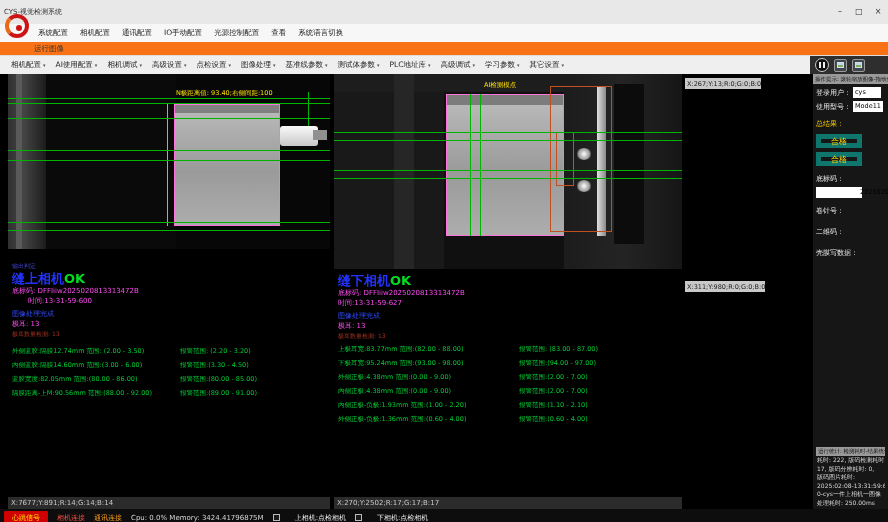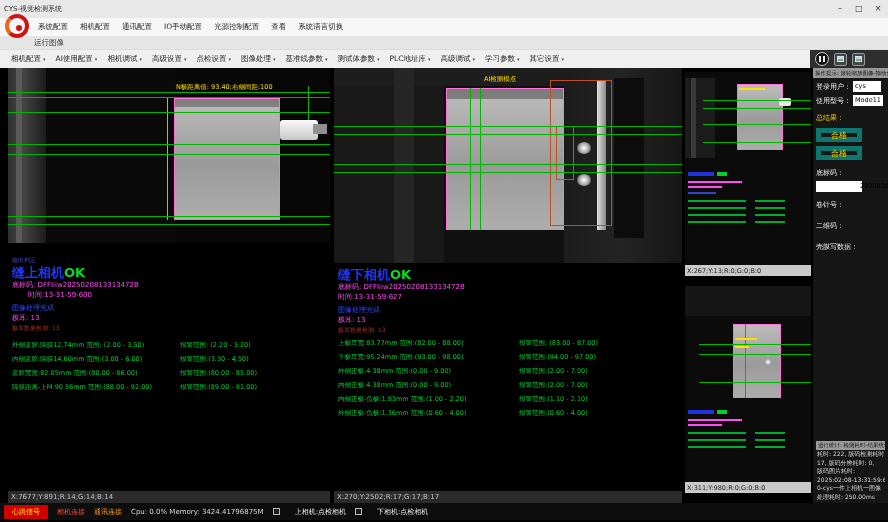--- a/index.html
+++ b/index.html
@@ -1,35 +1,35 @@
 <!DOCTYPE html>
 <html><head>
 <meta charset="utf-8">
 <style>
   *{margin:0;padding:0;box-sizing:border-box;}
   html,body{width:888px;height:522px;overflow:hidden;}
   body{font-family:"DejaVu Sans","Liberation Sans",sans-serif;background:#000;}
   .app{position:relative;width:888px;height:522px;background:#000;display:flex;flex-direction:column;}
 
   
-  .titlebar{height:18px;background:#e8e8e8;display:flex;align-items:center;padding:0 4px;flex:0 0 auto;}
+  .titlebar{height:24px;background:#e8e8e8;display:flex;align-items:center;padding:0 4px;flex:0 0 auto;}
   .titlebar .title{flex:1;font-size:7px;color:#333;line-height:12px;}
   .win-controls{display:flex;gap:7px;}
   .win-btn{font-size:8px;color:#333;width:12px;text-align:center;line-height:12px;cursor:default;}
 
   
   .logo{position:absolute;left:5px;top:14px;width:24px;height:24px;border:4px solid #cc1414;border-left-color:#e86a1a;border-radius:50%;z-index:9;}
   .logo-dot{position:absolute;left:7px;top:7px;width:6px;height:6px;background:#cc1414;border-radius:50%;}
 
   
   .menubar{height:18px;background:#f7f7f7;display:flex;align-items:center;padding-left:32px;flex:0 0 auto;}
   .menu-item{font-size:7.5px;color:#222;padding:0 6px;line-height:18px;white-space:nowrap;}
 
   
-  .tabrow{height:14px;background:#e5e5e5;border-bottom:1px solid #dcdcdc;display:flex;align-items:center;padding-left:34px;flex:0 0 auto;}
+  .tabrow{height:14px;background:#f97316;border-bottom:1px solid #dcdcdc;display:flex;align-items:center;padding-left:34px;flex:0 0 auto;}
   .tab-label{font-size:7.5px;color:#333;}
 
   
   .toolbar{height:18px;display:flex;flex:0 0 auto;}
   .tb-items{flex:1;background:#efefef;display:flex;align-items:center;padding-left:6px;overflow:hidden;}
   .tb-item{font-size:7.5px;color:#222;padding:0 5px;display:flex;align-items:center;gap:2px;white-space:nowrap;}
   .caret{font-size:5px;color:#555;}
   .tb-right{width:78px;background:#2e2e2e;display:flex;align-items:center;gap:5px;padding:0 5px;}
   .pause-btn{width:14px;height:14px;border-radius:50%;border:1px solid #ccc;background:#111;display:flex;align-items:center;justify-content:center;gap:2px;}
   .pause-bar{width:2px;height:6px;background:#eee;}
@@ -57,21 +57,21 @@
   .mg{color:#ff4df2;font-size:7px;}
   .bl{color:#2f4bff;font-size:7px;}
   .gr{color:#00cc33;font-size:6.5px;}
   .jdg{color:#4444cc;font-size:6px;}
   .drd{color:#a03020;font-size:6px;}
   .big-name{color:#2233ff;font-weight:bold;font-size:13px;}
   .big-ok{color:#00dd22;font-weight:bold;font-size:13px;}
 
   
   .previewcol{width:126px;margin-right:2px;display:flex;flex-direction:column;padding-top:4px;}
-  .preview{display:flex;flex-direction:column;margin-bottom:10px;}
+  .preview{display:flex;flex-direction:row;margin-bottom:10px;}
   .pviewport{position:relative;background:#0b0b0b;overflow:hidden;}
   .pv-top{height:193px;}
   .pv-bottom{height:196px;}
   .pcoordbar{height:11px;background:#c9c9c9;color:#1a1a1a;font-size:6.5px;display:flex;align-items:center;padding-left:2px;}
   .bar{position:absolute;}
 
   
   .infopanel{width:75px;background:#161616;display:flex;flex-direction:column;}
   .ip-header{height:10px;background:#9a9a9a;color:#111;font-size:5.5px;display:flex;align-items:center;padding:0 2px;white-space:nowrap;overflow:hidden;flex:0 0 auto;}
   .ip-body{padding:3px 3px 2px 3px;display:flex;flex-direction:column;flex:1;overflow:hidden;}

